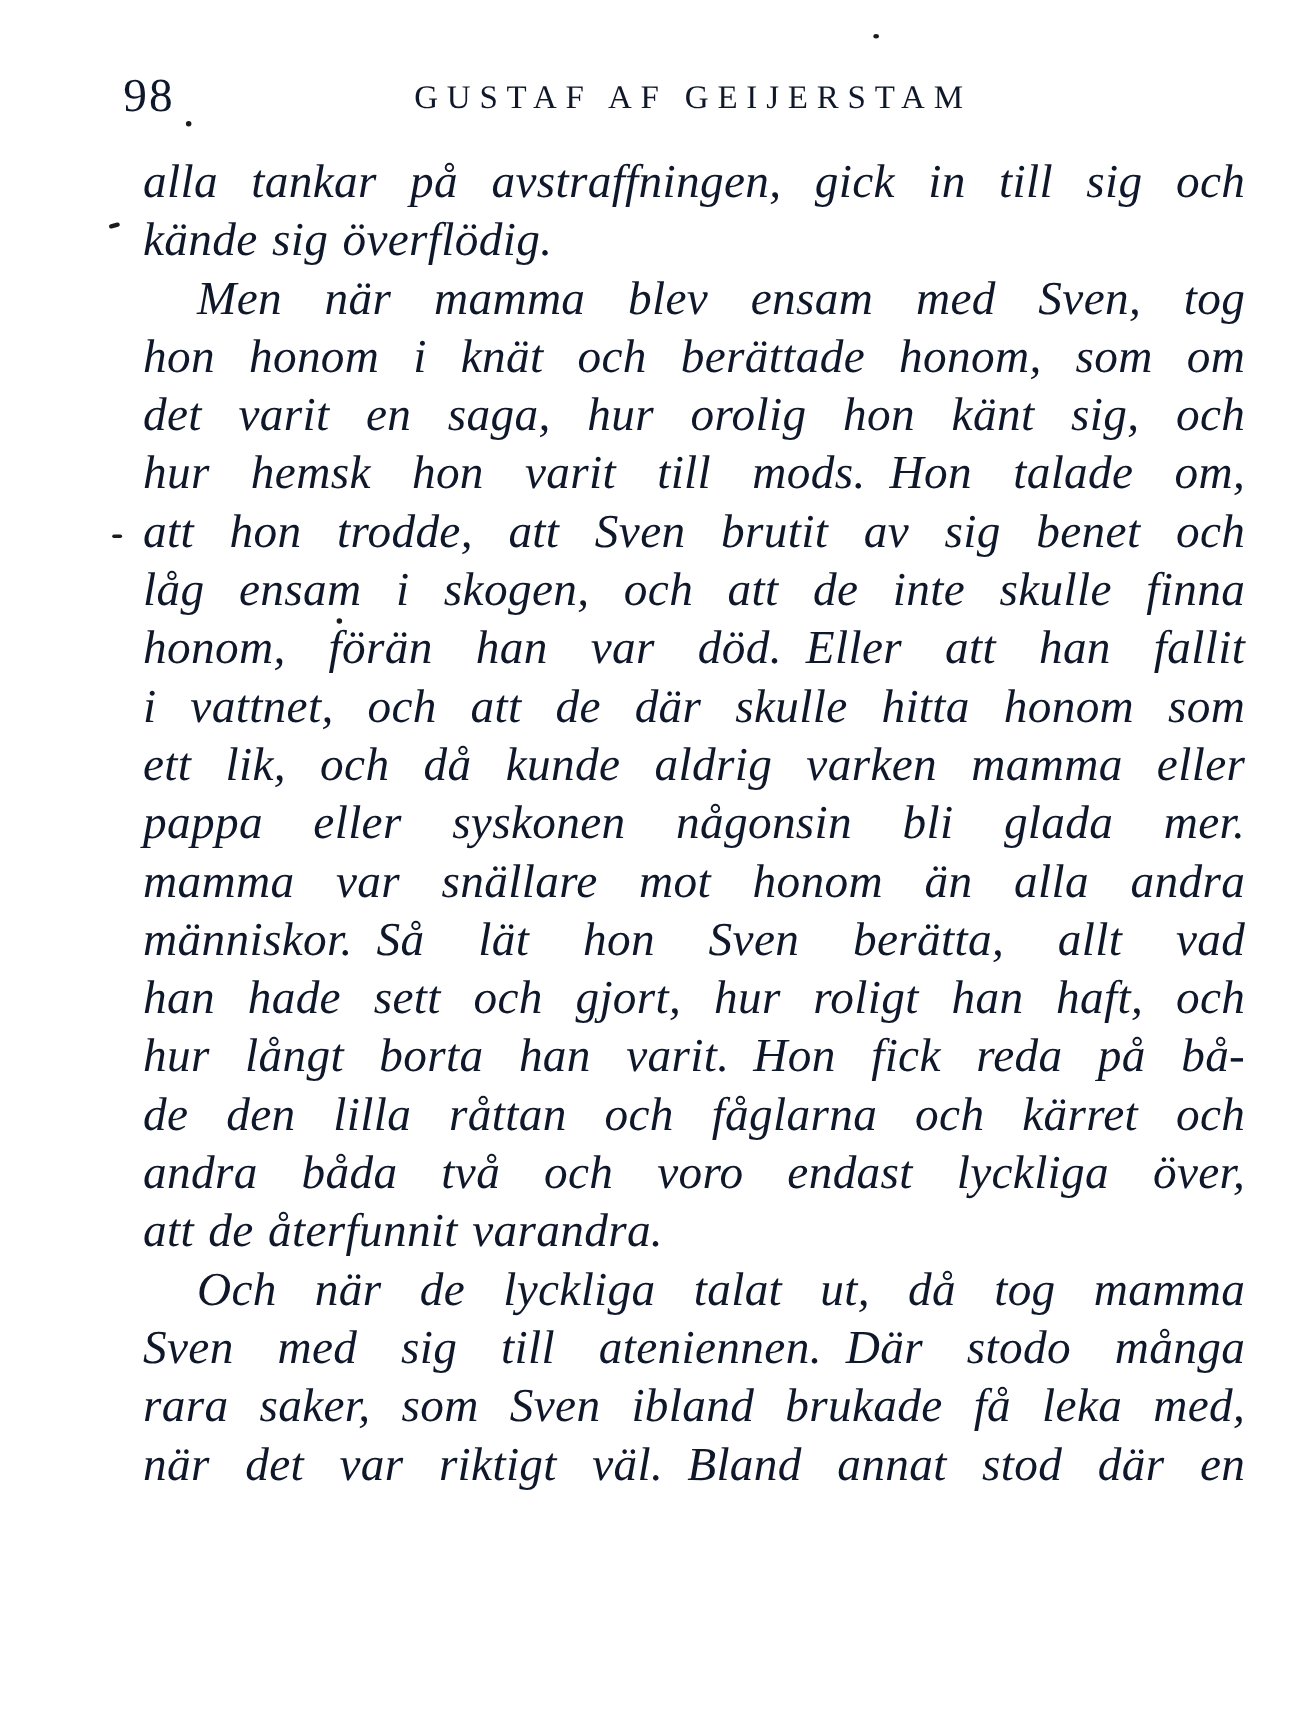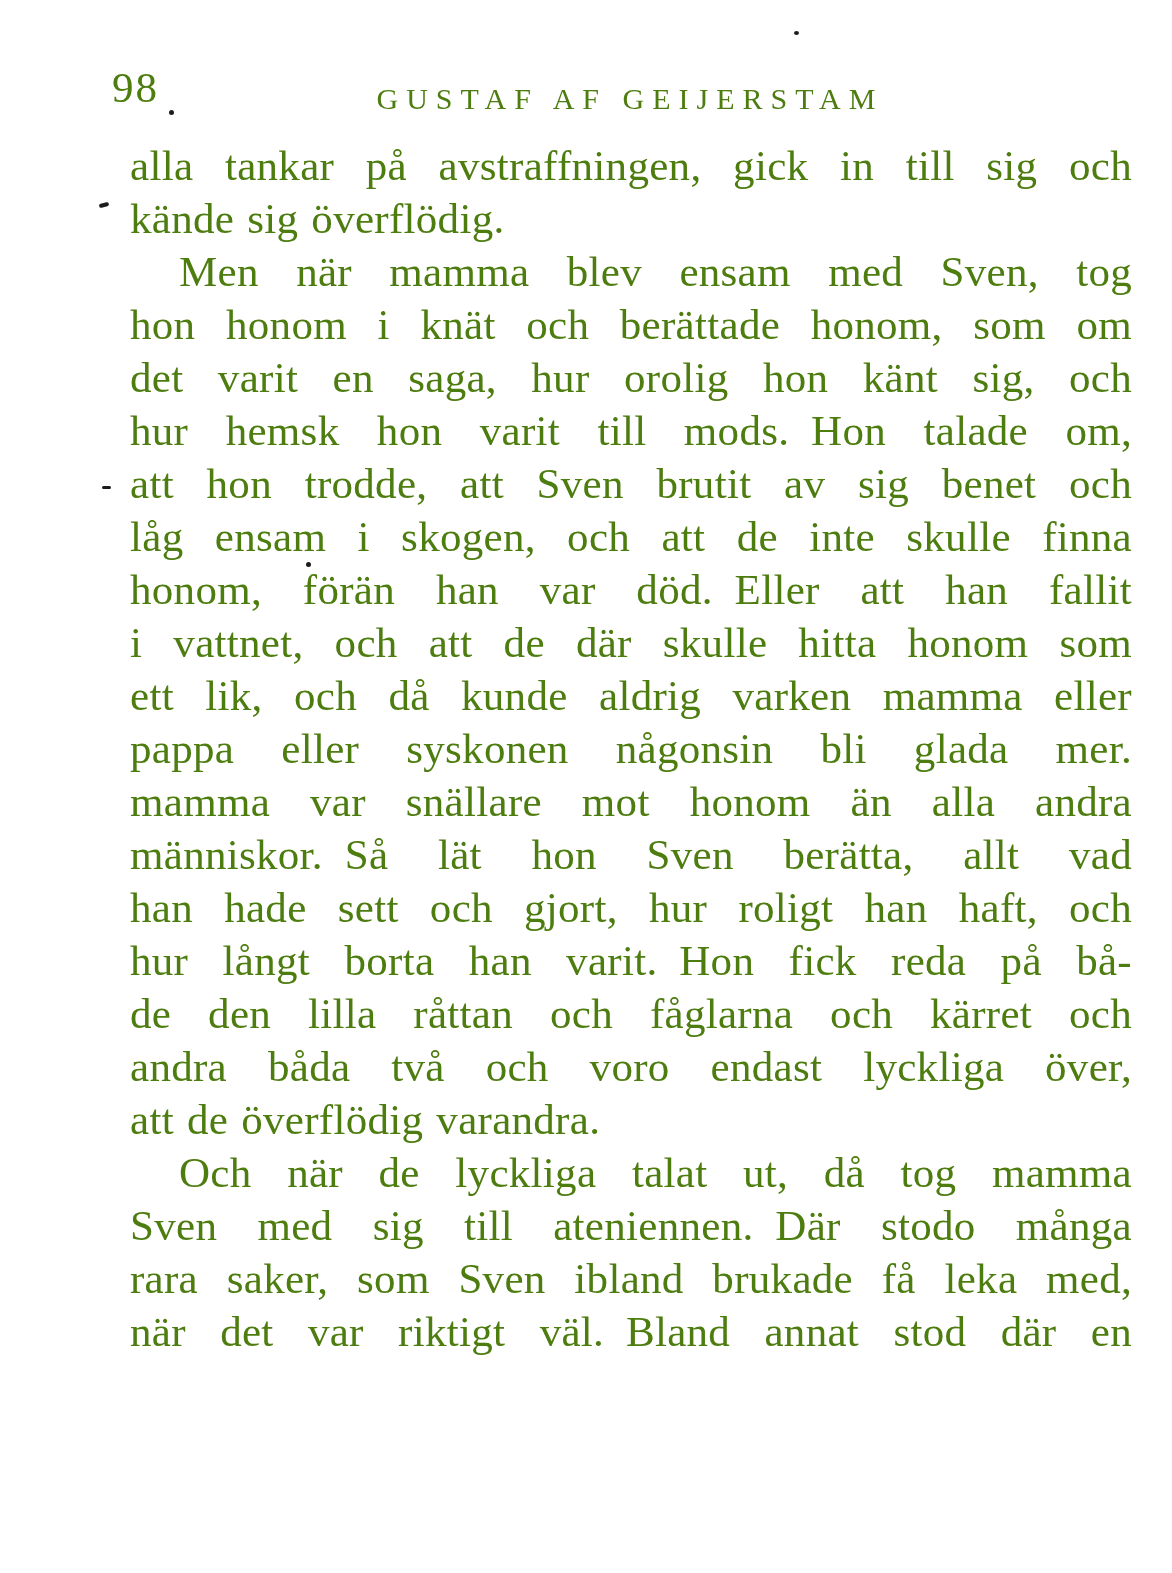--- a/index.html
+++ b/index.html
@@ -7,48 +7,49 @@
     padding: 0;
     background: #ffffff;
   }
   .page {
     position: relative;
     width: 1172px;
     height: 1573px;
     background: #ffffff;
     overflow: hidden;
     font-family: "Liberation Serif", "DejaVu Serif", serif;
-    color: #4d7c0f;
+    color: #0f172a;
   }
   
   .page-num {
     position: absolute;
     left: 112px;
     top: 66px;
     font-size: 43px;
     line-height: 1;
     letter-spacing: 2px;
   }
   .running-title {
     position: absolute;
     left: 130px;
-    top: 84px;
+    top: 74px;
     width: 1000px;
     text-align: center;
     font-size: 30px;
     line-height: 1;
     letter-spacing: 8px;
     white-space: nowrap;
   }
   
   .text-block {
     position: absolute;
     left: 130px;
     top: 139px;
     width: 1002px;
+    font-style: italic;
   }
   .para { margin: 0; padding: 0; }
   .line {
     font-size: 43px;
     line-height: 53px;
     text-align: justify;
     text-align-last: justify;
     word-spacing: 2px;
     letter-spacing: 0.3px;
     white-space: normal;
@@ -96,21 +97,21 @@
       <div class="line">honom, förän han var död. Eller att han fallit</div>
       <div class="line">i vattnet, och att de där skulle hitta honom som</div>
       <div class="line">ett lik, och då kunde aldrig varken mamma eller</div>
       <div class="line">pappa eller syskonen någonsin bli glada mer.</div>
       <div class="line">mamma var snällare mot honom än alla andra</div>
       <div class="line">människor. Så lät hon Sven berätta, allt vad</div>
       <div class="line">han hade sett och gjort, hur roligt han haft, och</div>
       <div class="line">hur långt borta han varit. Hon fick reda på bå-</div>
       <div class="line">de den lilla råttan och fåglarna och kärret och</div>
       <div class="line">andra båda två och voro endast lyckliga över,</div>
-      <div class="line endline">att de överflödig varandra.</div>
+      <div class="line endline">att de återfunnit varandra.</div>
     </div>
 
     <div class="para">
       <div class="line indent">Och när de lyckliga talat ut, då tog mamma</div>
       <div class="line">Sven med sig till ateniennen. Där stodo många</div>
       <div class="line">rara saker, som Sven ibland brukade få leka med,</div>
       <div class="line">när det var riktigt väl. Bland annat stod där en</div>
     </div>
 
   </div>

